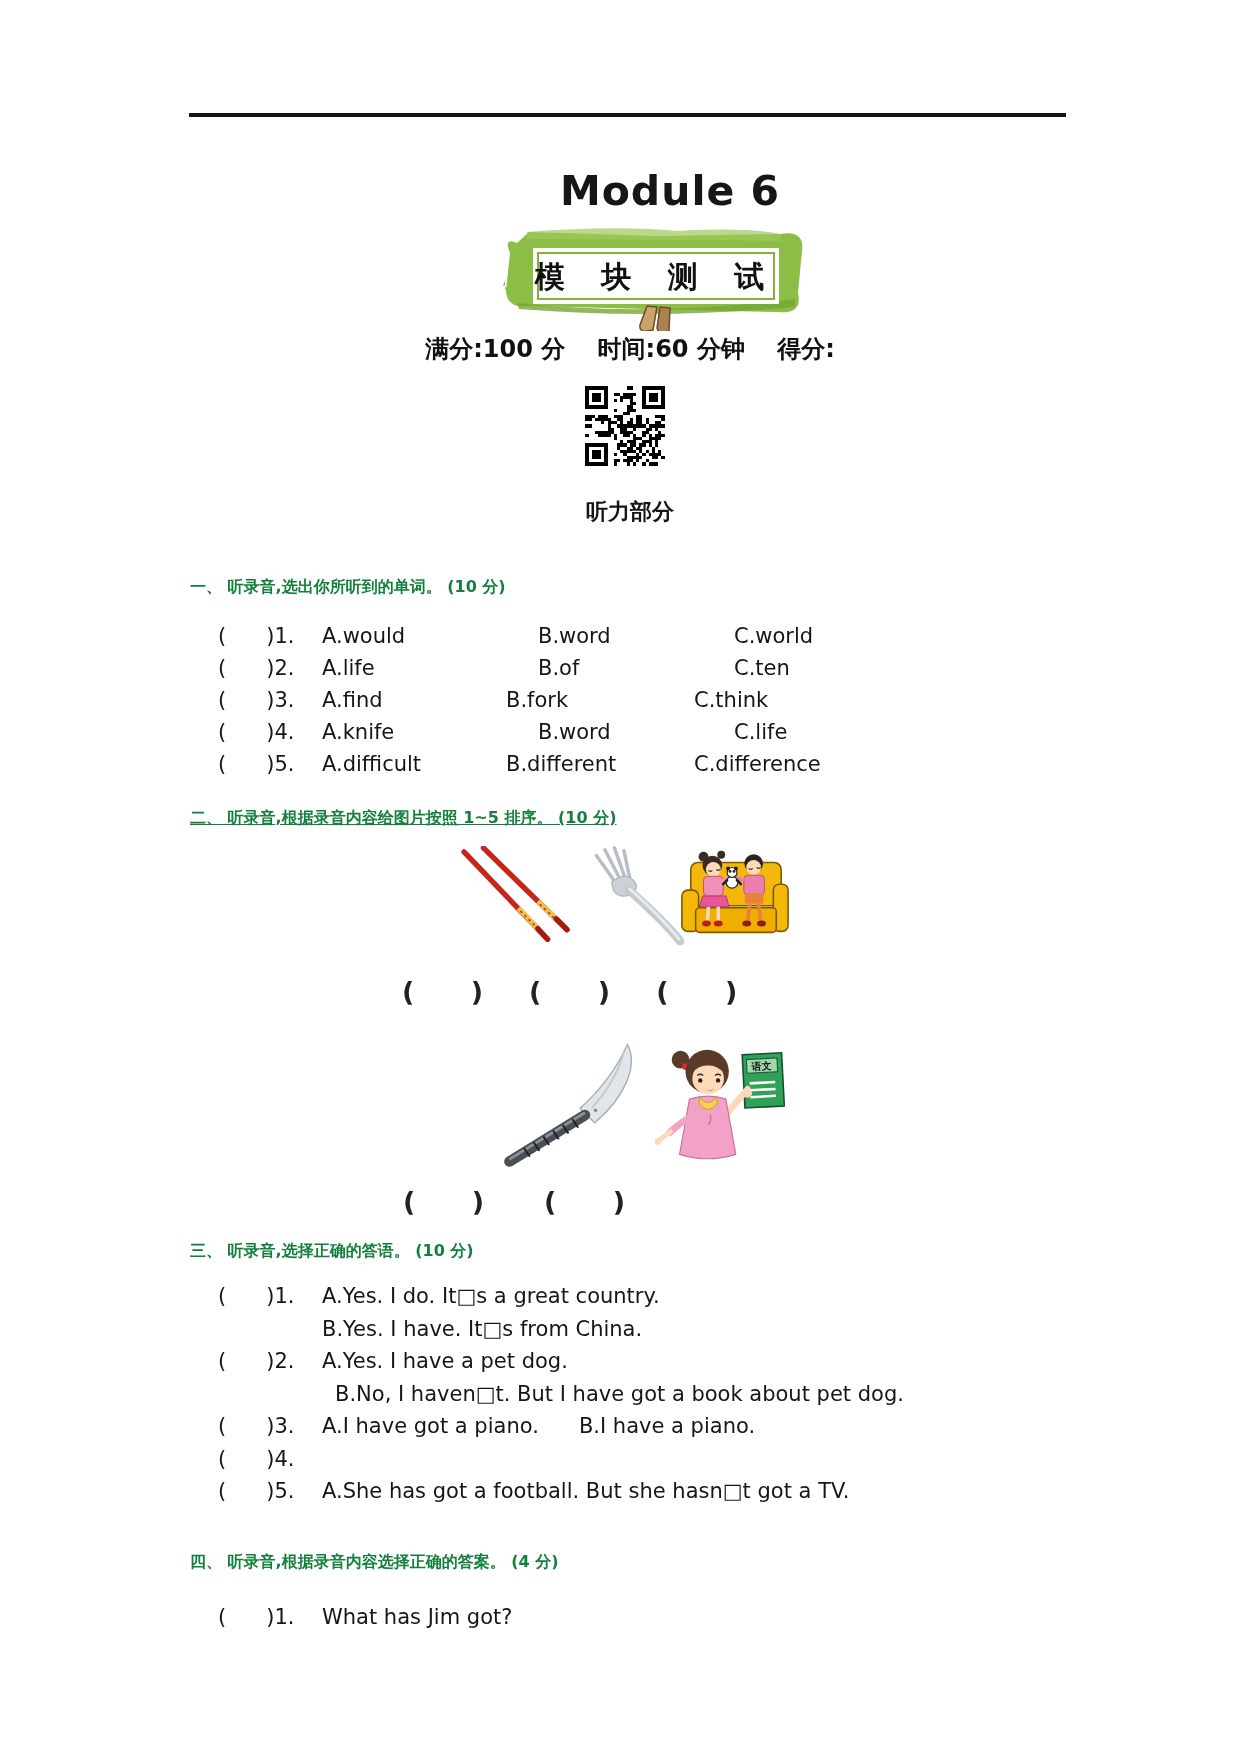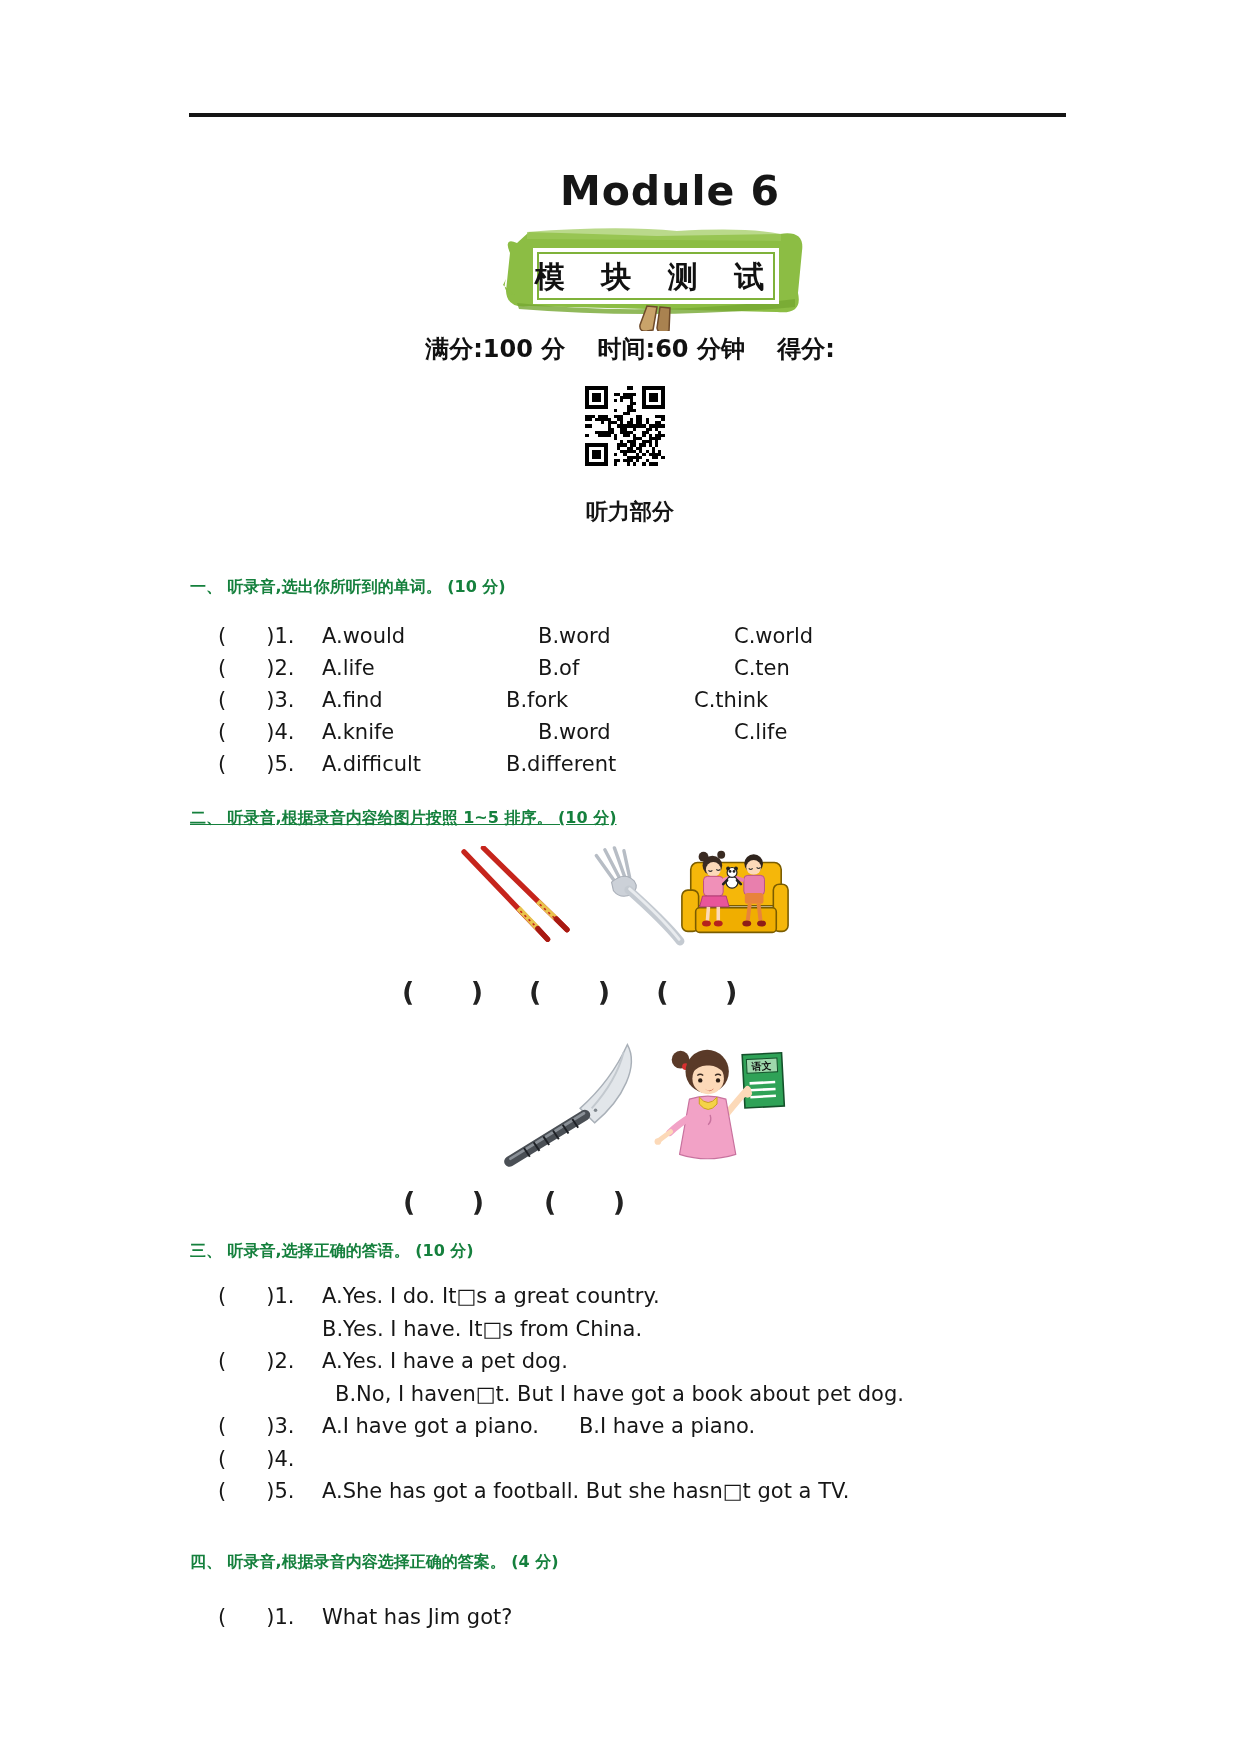--- a/index.html
+++ b/index.html
@@ -297,20 +297,21 @@
   <div class="opt-row">
     <span data-bind="section1.items.3.label">(      )4.</span>
       <span data-bind="section1.items.3.a">A.knife</span>
       <span data-bind="section1.items.3.b">B.word</span>
       <span data-bind="section1.items.3.c">C.life</span>
   </div>
   <div class="opt-row">
     <span data-bind="section1.items.4.label">(      )5.</span>
       <span data-bind="section1.items.4.a">A.difficult</span>
       <span style="margin-left:-32px" data-bind="section1.items.4.b">B.different</span>
+      <span style="margin-left:-40px" data-bind="section1.items.4.c">C.difference</span>
   </div>
 </div>
 
 <div class="sec-heading h2x" data-bind="section2.heading">二、 听录音,根据录音内容给图片按照 1~5 排序。 (10 分)</div>
 
 <div class="pics-row1">
   <svg width="124" height="102" viewBox="0 0 125 105">
     <line x1="10" y1="6" x2="96" y2="96" stroke="#c6251c" stroke-width="5.5" stroke-linecap="round"></line>
     <line x1="66" y1="64" x2="86" y2="85" stroke="#e9c34d" stroke-width="5.5"></line>
     <line x1="68" y1="67" x2="84" y2="83" stroke="#c6251c" stroke-width="1.6" stroke-dasharray="2.5 3.5"></line>

